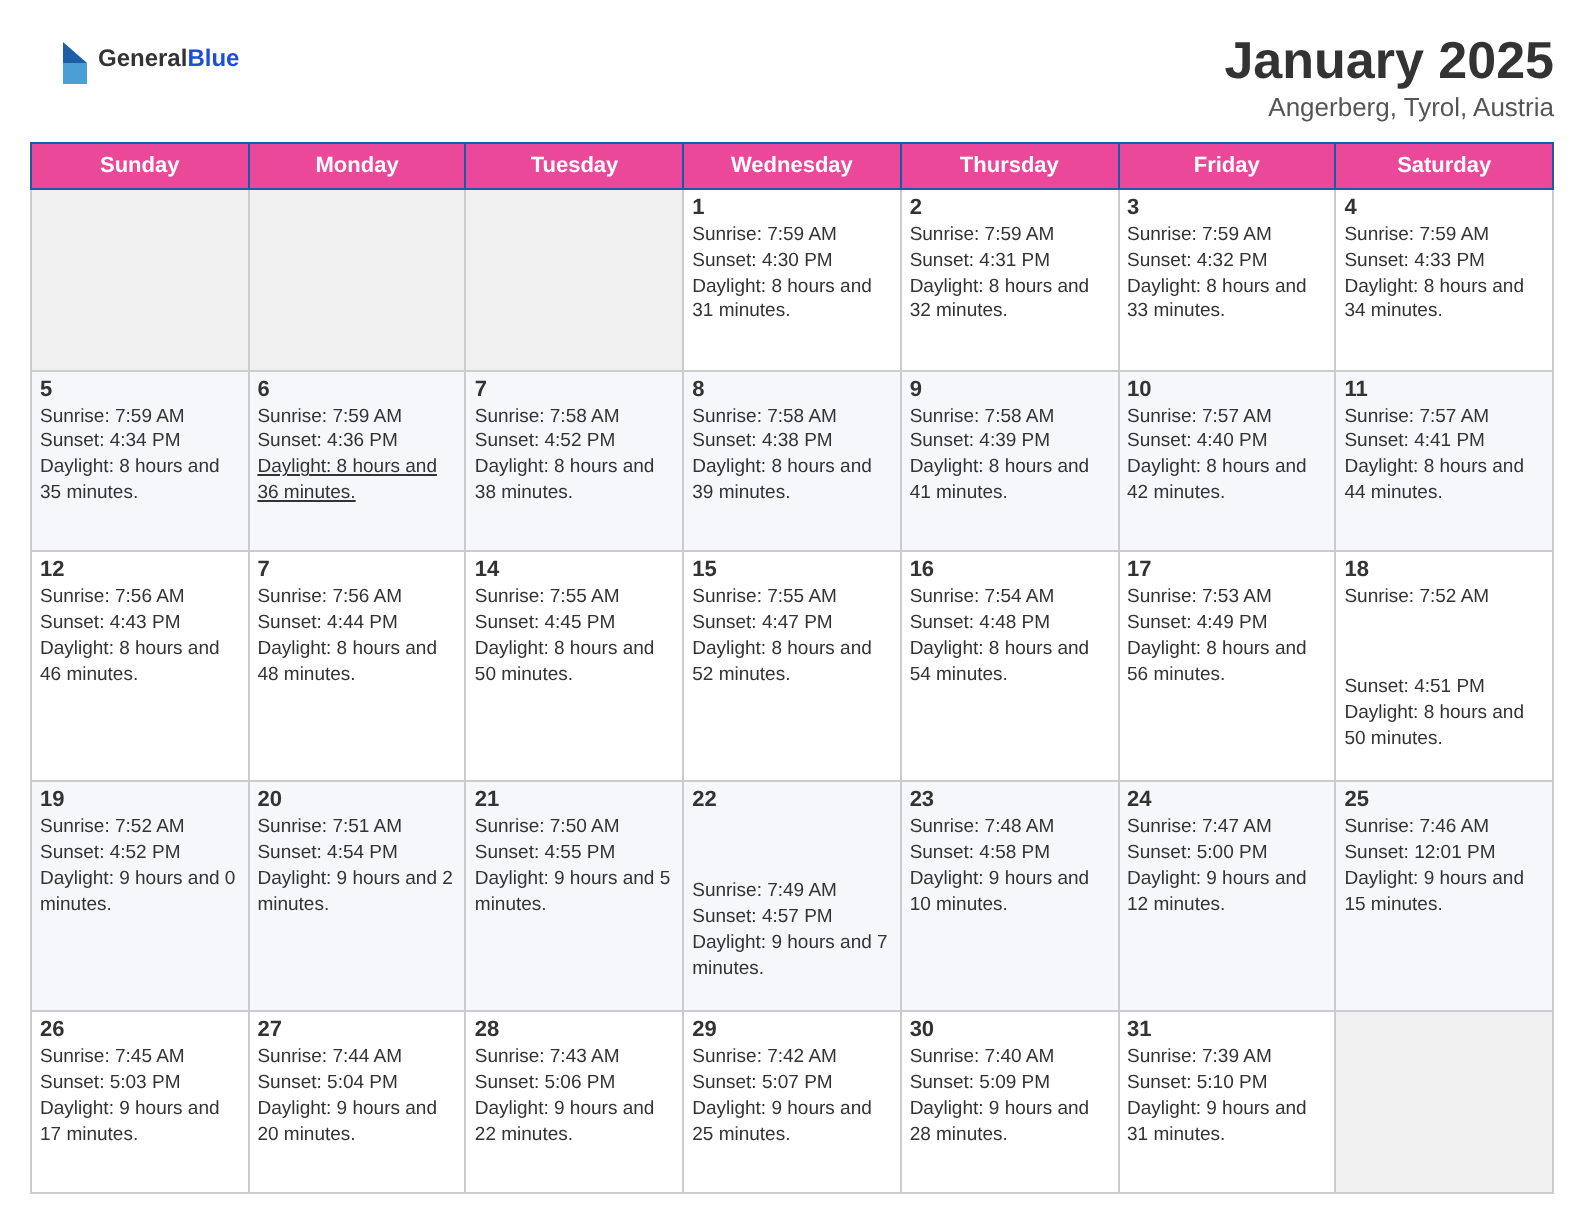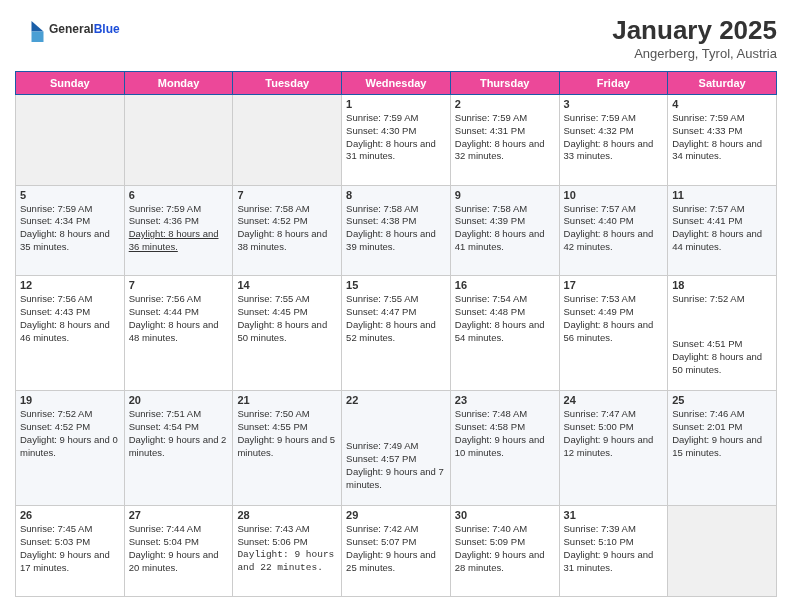--- a/index.html
+++ b/index.html
@@ -274,42 +274,42 @@
           </td>
           <td>
             <span class="day-num">24</span>
             <div style="line-height: 1.35;">Sunrise: 7:47 AM</div>
             <div style="line-height: 1.35;">Sunset: 5:00 PM</div>
             <div style="line-height: 1.35;">Daylight: 9 hours and 12 minutes.</div>
           </td>
           <td>
             <span class="day-num">25</span>
             <div style="line-height: 1.35;">Sunrise: 7:46 AM</div>
-            <div style="line-height: 1.35;">Sunset: 2:01 PM</div>
+            <div style="line-height: 1.35;">Sunset: 12:01 PM</div>
             <div style="line-height: 1.35;">Daylight: 9 hours and 15 minutes.</div>
           </td>
         </tr>
         <tr>
           <td>
             <span class="day-num">26</span>
             <div style="line-height: 1.35;">Sunrise: 7:45 AM</div>
             <div style="line-height: 1.35;">Sunset: 5:03 PM</div>
             <div style="line-height: 1.35;">Daylight: 9 hours and 17 minutes.</div>
           </td>
           <td>
             <span class="day-num">27</span>
             <div style="line-height: 1.35;">Sunrise: 7:44 AM</div>
             <div style="line-height: 1.35;">Sunset: 5:04 PM</div>
             <div style="line-height: 1.35;">Daylight: 9 hours and 20 minutes.</div>
           </td>
           <td>
             <span class="day-num">28</span>
             <div style="line-height: 1.35;">Sunrise: 7:43 AM</div>
             <div style="line-height: 1.35;">Sunset: 5:06 PM</div>
-            <div style="line-height: 1.35; font-family: Liberation Mono, monospace;">Daylight: 9 hours and 22 minutes.</div>
+            <div style="line-height: 1.35;">Daylight: 9 hours and 22 minutes.</div>
           </td>
           <td>
             <span class="day-num">29</span>
             <div style="line-height: 1.35;">Sunrise: 7:42 AM</div>
             <div style="line-height: 1.35;">Sunset: 5:07 PM</div>
             <div style="line-height: 1.35;">Daylight: 9 hours and 25 minutes.</div>
           </td>
           <td>
             <span class="day-num">30</span>
             <div style="line-height: 1.35;">Sunrise: 7:40 AM</div>

